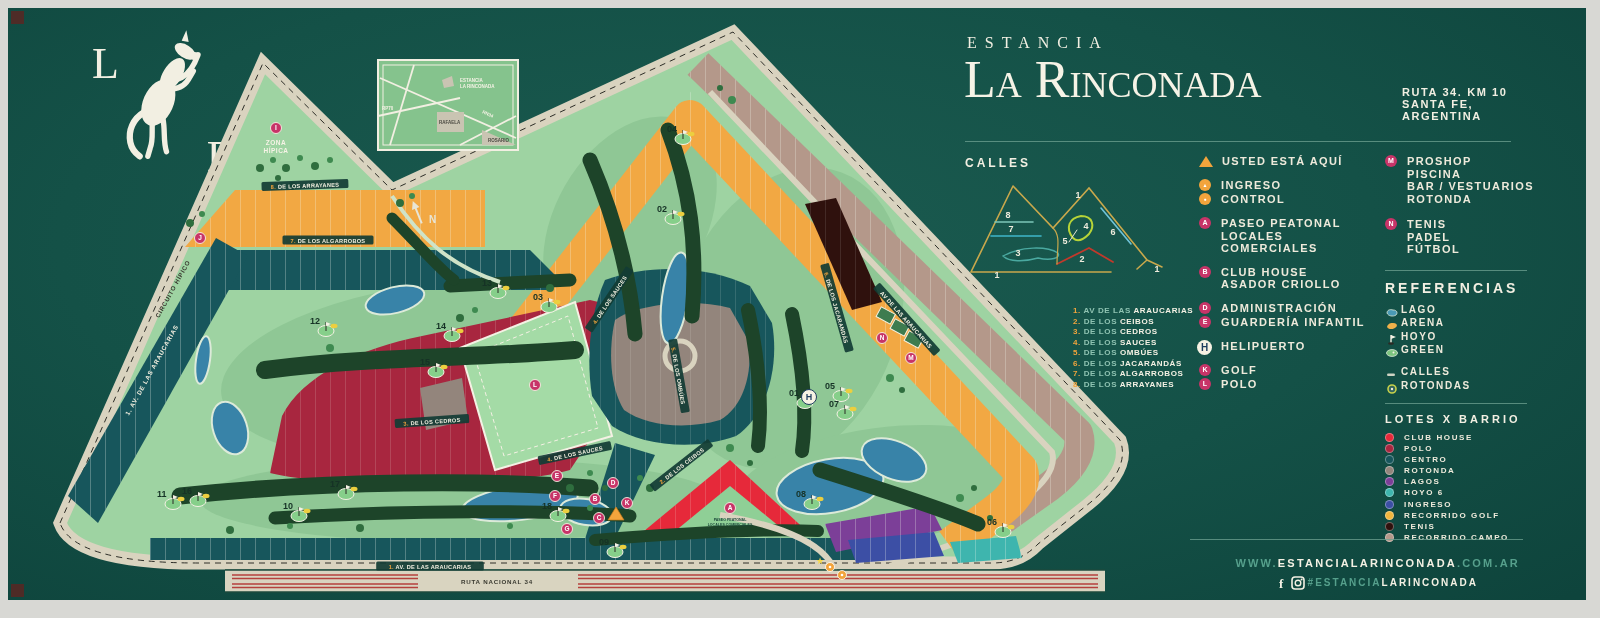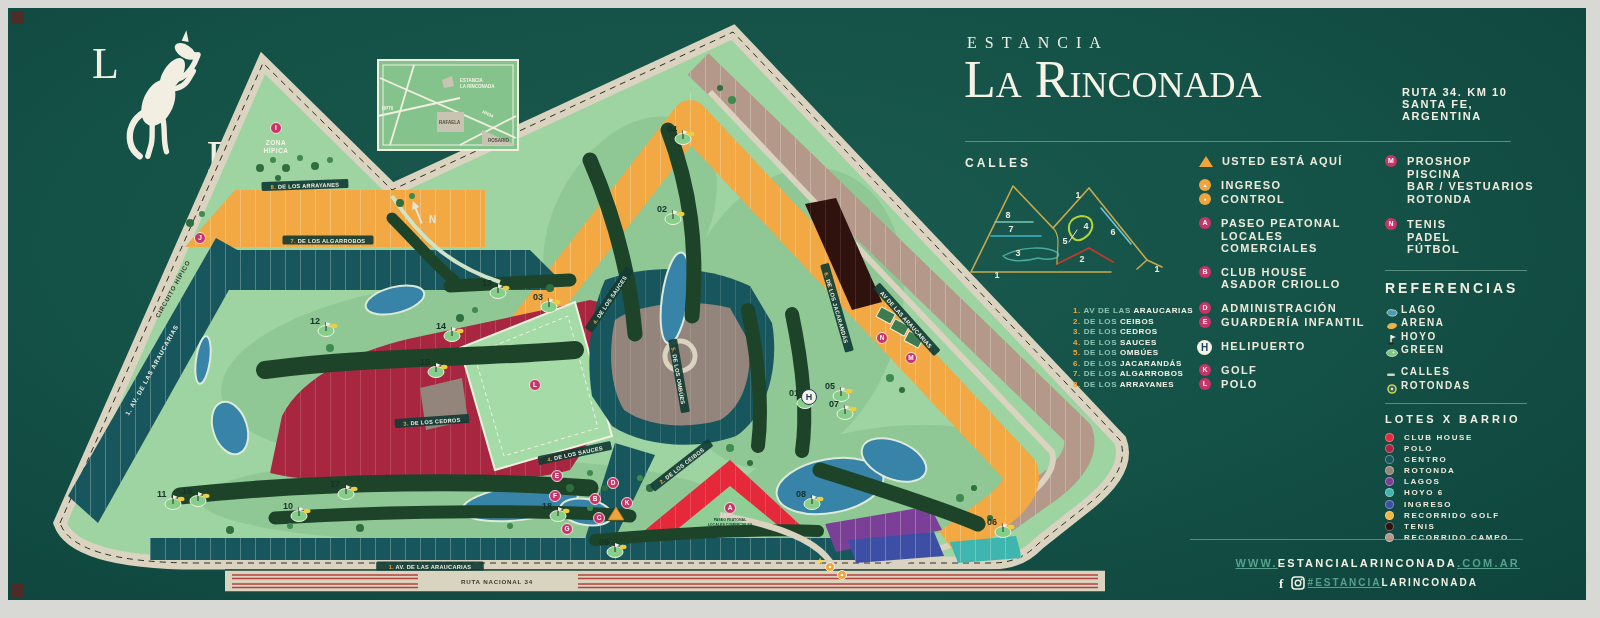--- a/index.html
+++ b/index.html
@@ -47,21 +47,21 @@
   
   .col3{position:absolute;left:1377px;top:147px;width:150px;}
   .ref-item{display:flex;align-items:center;margin-bottom:2.5px;}
   .ref-icon{flex:0 0 16px;height:11px;position:relative;}
   .ref-label{font-size:10px;font-weight:bold;letter-spacing:1.6px;color:#eeeadb;}
   .lote-item{display:flex;align-items:center;margin-bottom:2.2px;}
   .lote-dot{flex:0 0 9px;height:9px;border-radius:50%;margin-right:10px;border:1px solid rgba(255,255,255,.35);}
   .lote-label{font-size:8px;font-weight:bold;letter-spacing:1.6px;color:#eeeadb;}
   
   .web{position:absolute;top:549px;right:66px;font-size:11px;font-weight:bold;letter-spacing:2.2px;}
-  .web .t, .tag .t{color:#56a08c;text-decoration:underline;} .web .w, .tag .w{color:#f4f1e4;}
+  .web .t, .tag .t{color:#56a08c;} .web .w, .tag .w{color:#f4f1e4;}
   .tag{position:absolute;top:569px;right:108px;font-size:10px;font-weight:bold;letter-spacing:2px;}
   .soc{position:absolute;top:568px;right:278px;width:30px;height:14px;}
 </style>
 </head>
 <body>
 
 <div class="frame">
   <div class="board">
     <div class="corner" style="left:3px;top:3px;"></div>
     <div class="corner" style="left:3px;bottom:3px;"></div>

